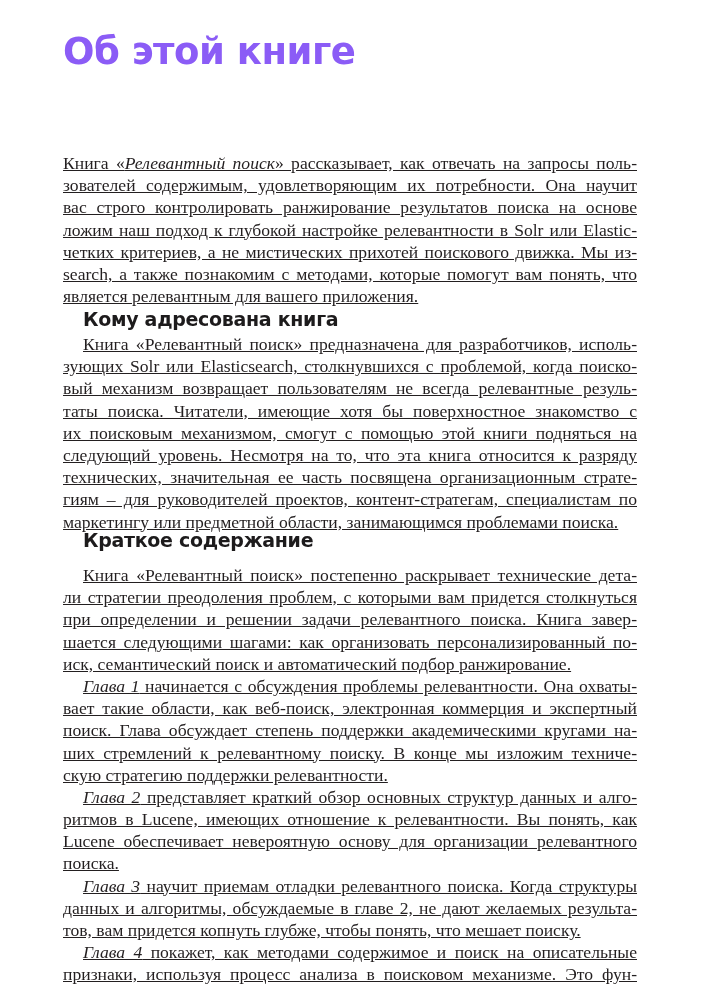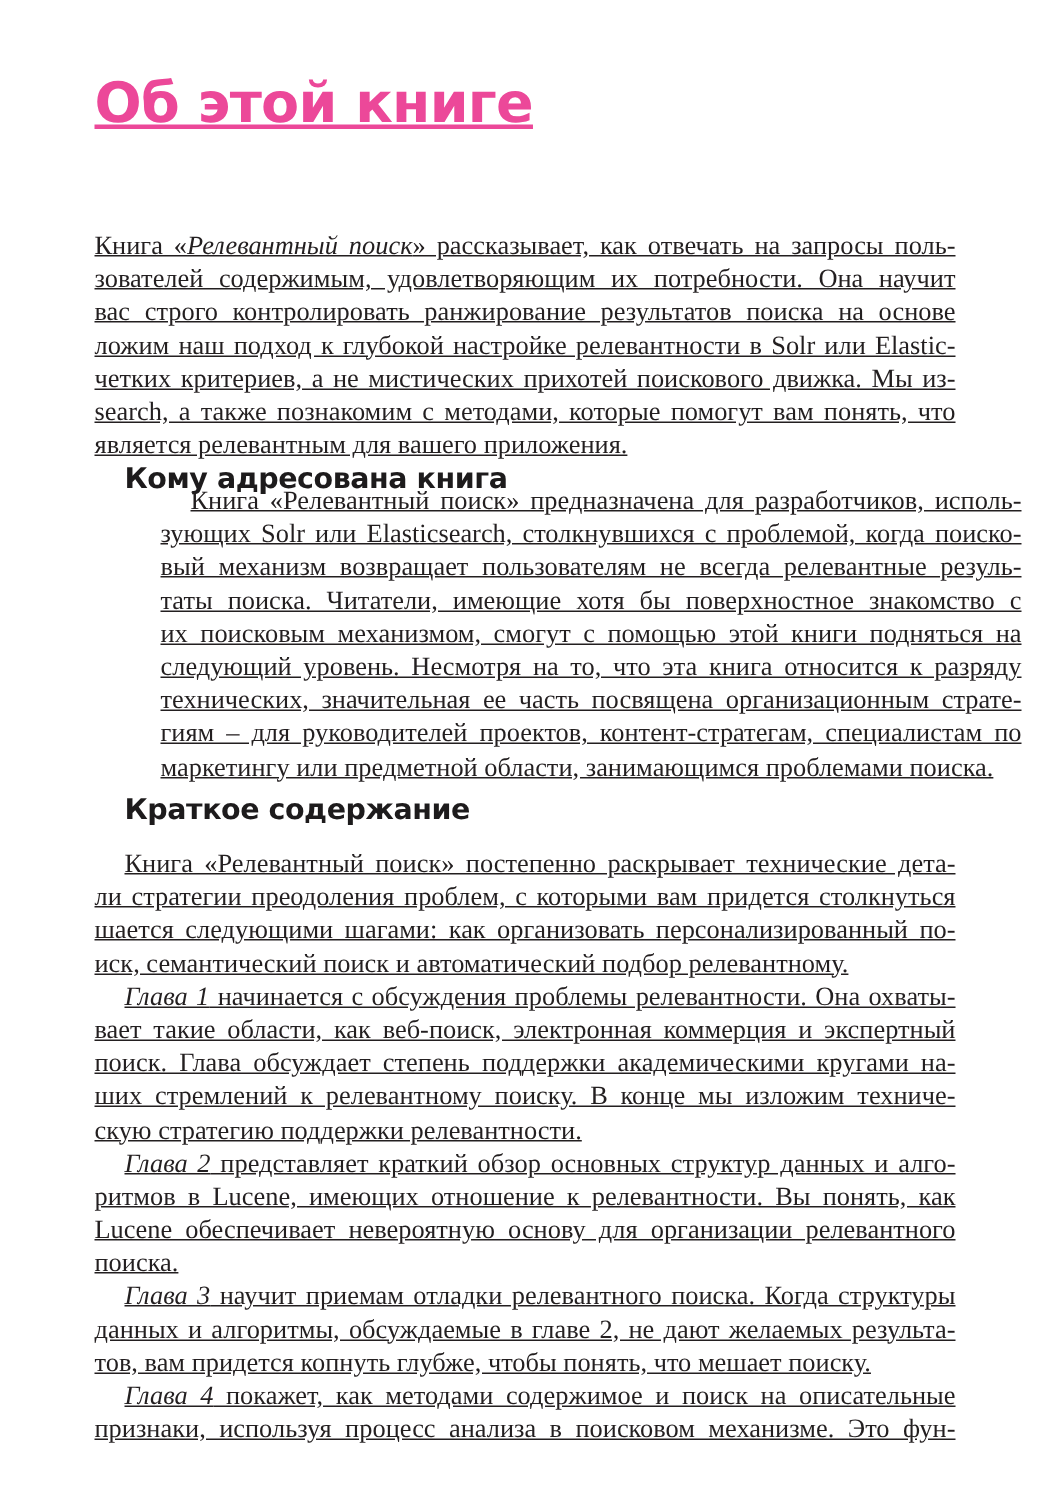--- a/index.html
+++ b/index.html
@@ -16,30 +16,29 @@
     }
     .page {
       position: absolute;
       left: 63px;
       top: 0;
       width: 574px;
     }
     .chapter-title {
       position: absolute;
       left: 0;
-      top: 44px;
+      top: 27px;
       margin: 0;
       font-family: "DejaVu Sans", sans-serif;
       font-weight: bold;
       font-size: 37px;
       letter-spacing: -0.5px;
       line-height: 50px;
-      color: #ec4899;
+      color: #8b5cf6;
       white-space: nowrap;
-      text-decoration: underline;
     }
     .block {
       position: absolute;
       left: 0;
       width: 574px;
     }
     .line {
       font-family: "Liberation Serif", "DejaVu Serif", serif;
       font-size: 17.6px;
       line-height: 22.2px;
@@ -85,40 +84,41 @@
     <div class="line"><span>зователей содержимым, удовлетворяющим их потребности. Она научит</span></div>
     <div class="line"><span>вас строго контролировать ранжирование результатов поиска на основе</span></div>
     <div class="line"><span>ложим наш подход к глубокой настройке релевантности в Solr или Elastic-</span></div>
     <div class="line"><span>четких критериев, а не мистических прихотей поискового движка. Мы из-</span></div>
     <div class="line"><span>search, а также познакомим с методами, которые помогут вам понять, что</span></div>
     <div class="line last"><span>является релевантным для вашего приложения.</span></div>
   </div>
 
   <h2 class="section-heading" style="top:306px;">Кому адресована книга</h2>
 
-  <div class="block" style="top:322px;margin-left:44px;">
+  <div class="block" style="top:333px;">
     <div class="line indent"><span>Книга «Релевантный поиск» предназначена для разработчиков, исполь-</span></div>
     <div class="line"><span>зующих Solr или Elasticsearch, столкнувшихся с проблемой, когда поиско-</span></div>
     <div class="line"><span>вый механизм возвращает пользователям не всегда релевантные резуль-</span></div>
     <div class="line"><span>таты поиска. Читатели, имеющие хотя бы поверхностное знакомство с</span></div>
     <div class="line"><span>их поисковым механизмом, смогут с помощью этой книги подняться на</span></div>
     <div class="line"><span>следующий уровень. Несмотря на то, что эта книга относится к разряду</span></div>
     <div class="line"><span>технических, значительная ее часть посвящена организационным страте-</span></div>
     <div class="line"><span>гиям – для руководителей проектов, контент-стратегам, специалистам по</span></div>
     <div class="line last"><span>маркетингу или предметной области, занимающимся проблемами поиска.</span></div>
   </div>
 
   <h2 class="section-heading" style="top:527px;">Краткое содержание</h2>
 
   <div class="block" style="top:564px;">
 
     <div class="line indent"><span>Книга «Релевантный поиск» постепенно раскрывает технические дета-</span></div>
     <div class="line"><span>ли стратегии преодоления проблем, с которыми вам придется столкнуться</span></div>
+    <div class="line"><span>при определении и решении задачи релевантного поиска. Книга завер-</span></div>
     <div class="line"><span>шается следующими шагами: как организовать персонализированный по-</span></div>
-    <div class="line last"><span>иск, семантический поиск и автоматический подбор релевантному.</span></div>
+    <div class="line last"><span>иск, семантический поиск и автоматический подбор ранжирование.</span></div>
 
     <div class="line indent"><em>Глава 1</em><span> начинается с обсуждения проблемы релевантности. Она охваты-</span></div>
     <div class="line"><span>вает такие области, как веб-поиск, электронная коммерция и экспертный</span></div>
     <div class="line"><span>поиск. Глава обсуждает степень поддержки академическими кругами на-</span></div>
     <div class="line"><span>ших стремлений к релевантному поиску. В конце мы изложим техниче-</span></div>
     <div class="line last"><span>скую стратегию поддержки релевантности.</span></div>
 
     <div class="line indent"><em>Глава 2</em><span> представляет краткий обзор основных структур данных и алго-</span></div>
     <div class="line"><span>ритмов в Lucene, имеющих отношение к релевантности. Вы понять, как</span></div>
     <div class="line"><span>Lucene обеспечивает невероятную основу для организации релевантного</span></div>

